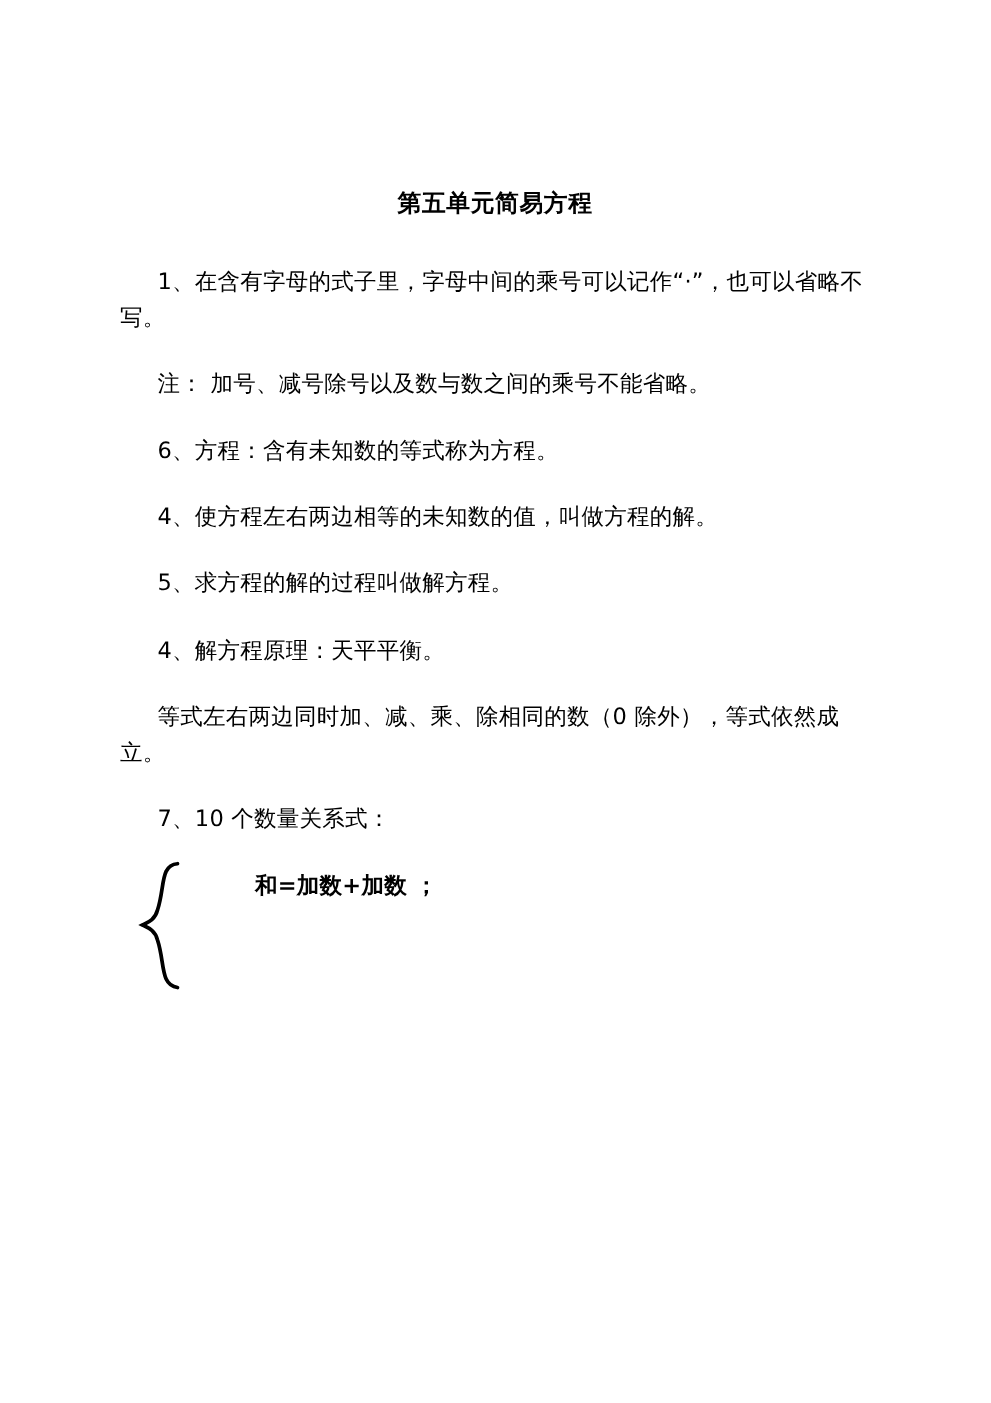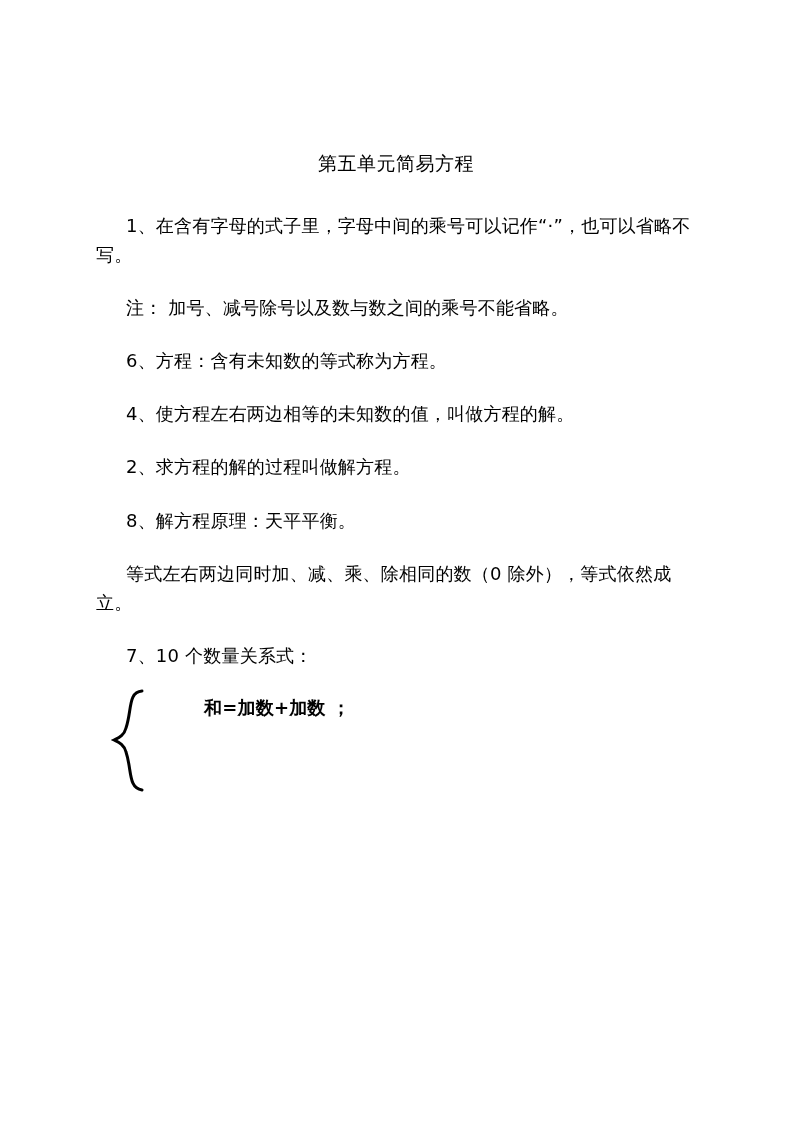--- a/index.html
+++ b/index.html
@@ -22,21 +22,21 @@
   }
   .content {
     position: absolute;
     left: 96px;
     top: 150px;
     width: 600px;
   }
   .doc-title {
     text-align: center;
     font-size: 19px;
-    font-weight: normal;
+    font-weight: bold;
     font-family: "DejaVu Sans", "Liberation Sans", sans-serif;
     letter-spacing: 0.5px;
     margin: 0 0 34px 0;
     line-height: 1.4;
   }
   .para {
     font-size: 18px;
     font-weight: normal;
     font-family: "DejaVu Sans", "Liberation Sans", sans-serif;
     line-height: 1.62;
@@ -80,23 +80,23 @@
     <p class="para">1、在含有字母的式子里，字母中间的乘号可以记作“·”，也可以省略不写。</p>
 
     <p class="para">注： 加号、减号除号以及数与数之间的乘号不能省略。</p>
 
 
 
     <p class="para">6、方程：含有未知数的等式称为方程。</p>
 
     <p class="para">4、使方程左右两边相等的未知数的值，叫做方程的解。</p>
 
-    <p class="para">2、求方程的解的过程叫做解方程。</p>
+    <p class="para">5、求方程的解的过程叫做解方程。</p>
 
-    <p class="para">8、解方程原理：天平平衡。</p>
+    <p class="para">4、解方程原理：天平平衡。</p>
 
     <p class="para">等式左右两边同时加、减、乘、除相同的数（0 除外），等式依然成立。</p>
 
     <p class="para">7、10 个数量关系式：</p>
 
 
     <div class="brace-row">
       <svg class="brace" viewBox="0 0 40 105">
         <path d="M32 3 C18 4, 22 22, 16 40 C14 48, 8 50, 4 52 C8 54, 14 56, 16 64 C22 82, 18 100, 32 102" fill="none" stroke="#000000" stroke-width="3" stroke-linecap="round"></path>
       </svg>

